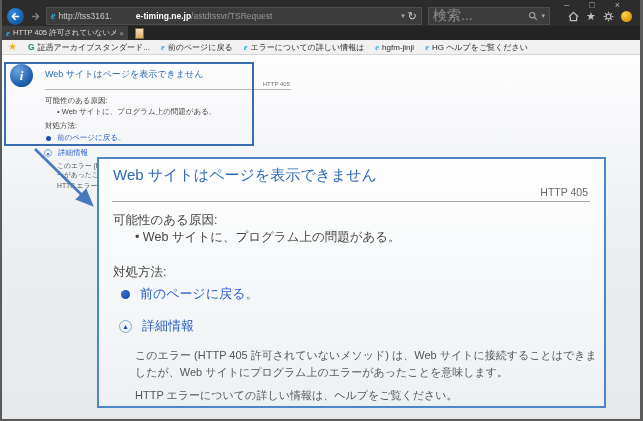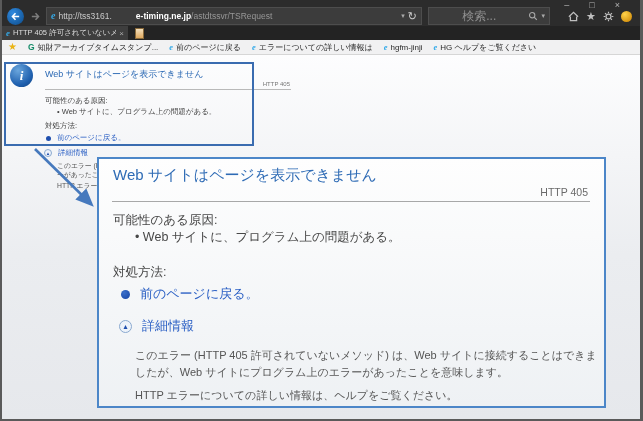--- a/index.html
+++ b/index.html
@@ -21,21 +21,21 @@
   .btn-fwd { width: 14px; height: 14px; flex: none; display: flex; align-items: center; justify-content: center; }
   .field { height: 18px; background: #3c3c3c; border: 1px solid #4d4d4d;
     display: flex; align-items: center; padding: 0 4px; gap: 3px; }
   .url-field { width: 376px; }
   .search-field { width: 122px; margin-left: 2px; }
   .url-text { flex: 1; font-size: 8.5px; white-space: nowrap; overflow: hidden; color: #c9c9c9; }
   .url-text b { color: #ffffff; padding-left: 24px; }
   .url-text .path { color: #979797; }
   .caret { color: #a9a9a9; font-size: 7px; }
   .refresh { color: #cccccc; font-size: 11px; line-height: 1; }
-  .search-ph { flex: 1; font-size: 12px; color: #8f8f8f; text-align: center; }
+  .search-ph { flex: 1; font-size: 14px; color: #8f8f8f; }
   .chrome-icons { display: flex; gap: 7px; margin-left: 14px; align-items: center; }
   .star-glyph { color: #c0c0c0; font-size: 11px; line-height: 1; }
   .smiley { width: 11px; height: 11px; border-radius: 50%;
     background: radial-gradient(circle at 35% 30%, #ffd24a, #d4910e 80%); }
   .ie-e { font-family: "Liberation Serif", serif; font-style: italic; font-weight: bold;
     color: #35aae8; font-size: 11px; line-height: 1; }
 
   
   .tab-row { height: 14px; background: #232323; display: flex; align-items: stretch; }
   .tab { width: 126px; background: #3e3e3e; display: flex; align-items: center;
@@ -163,21 +163,21 @@
       <span class="tab-title">HTTP 405 許可されていないメ...</span>
       <span class="tab-close">×</span>
     </div>
     <div class="newtab"></div>
   </div>
 
   <div class="fav-bar">
     <span class="fav-star">★</span>
     <span class="fav-item">
       <span class="fav-g">G</span>
-      <span>知財アーカイブタイムスタンプ...</span>
+      <span>証憑アーカイブスタンダード...</span>
     </span>
     <span class="fav-item">
       <span class="ie-e">e</span>
       <span>前のページに戻る</span>
     </span>
     <span class="fav-item">
       <span class="ie-e">e</span>
       <span>エラーについての詳しい情報は</span>
     </span>
     <span class="fav-item">

